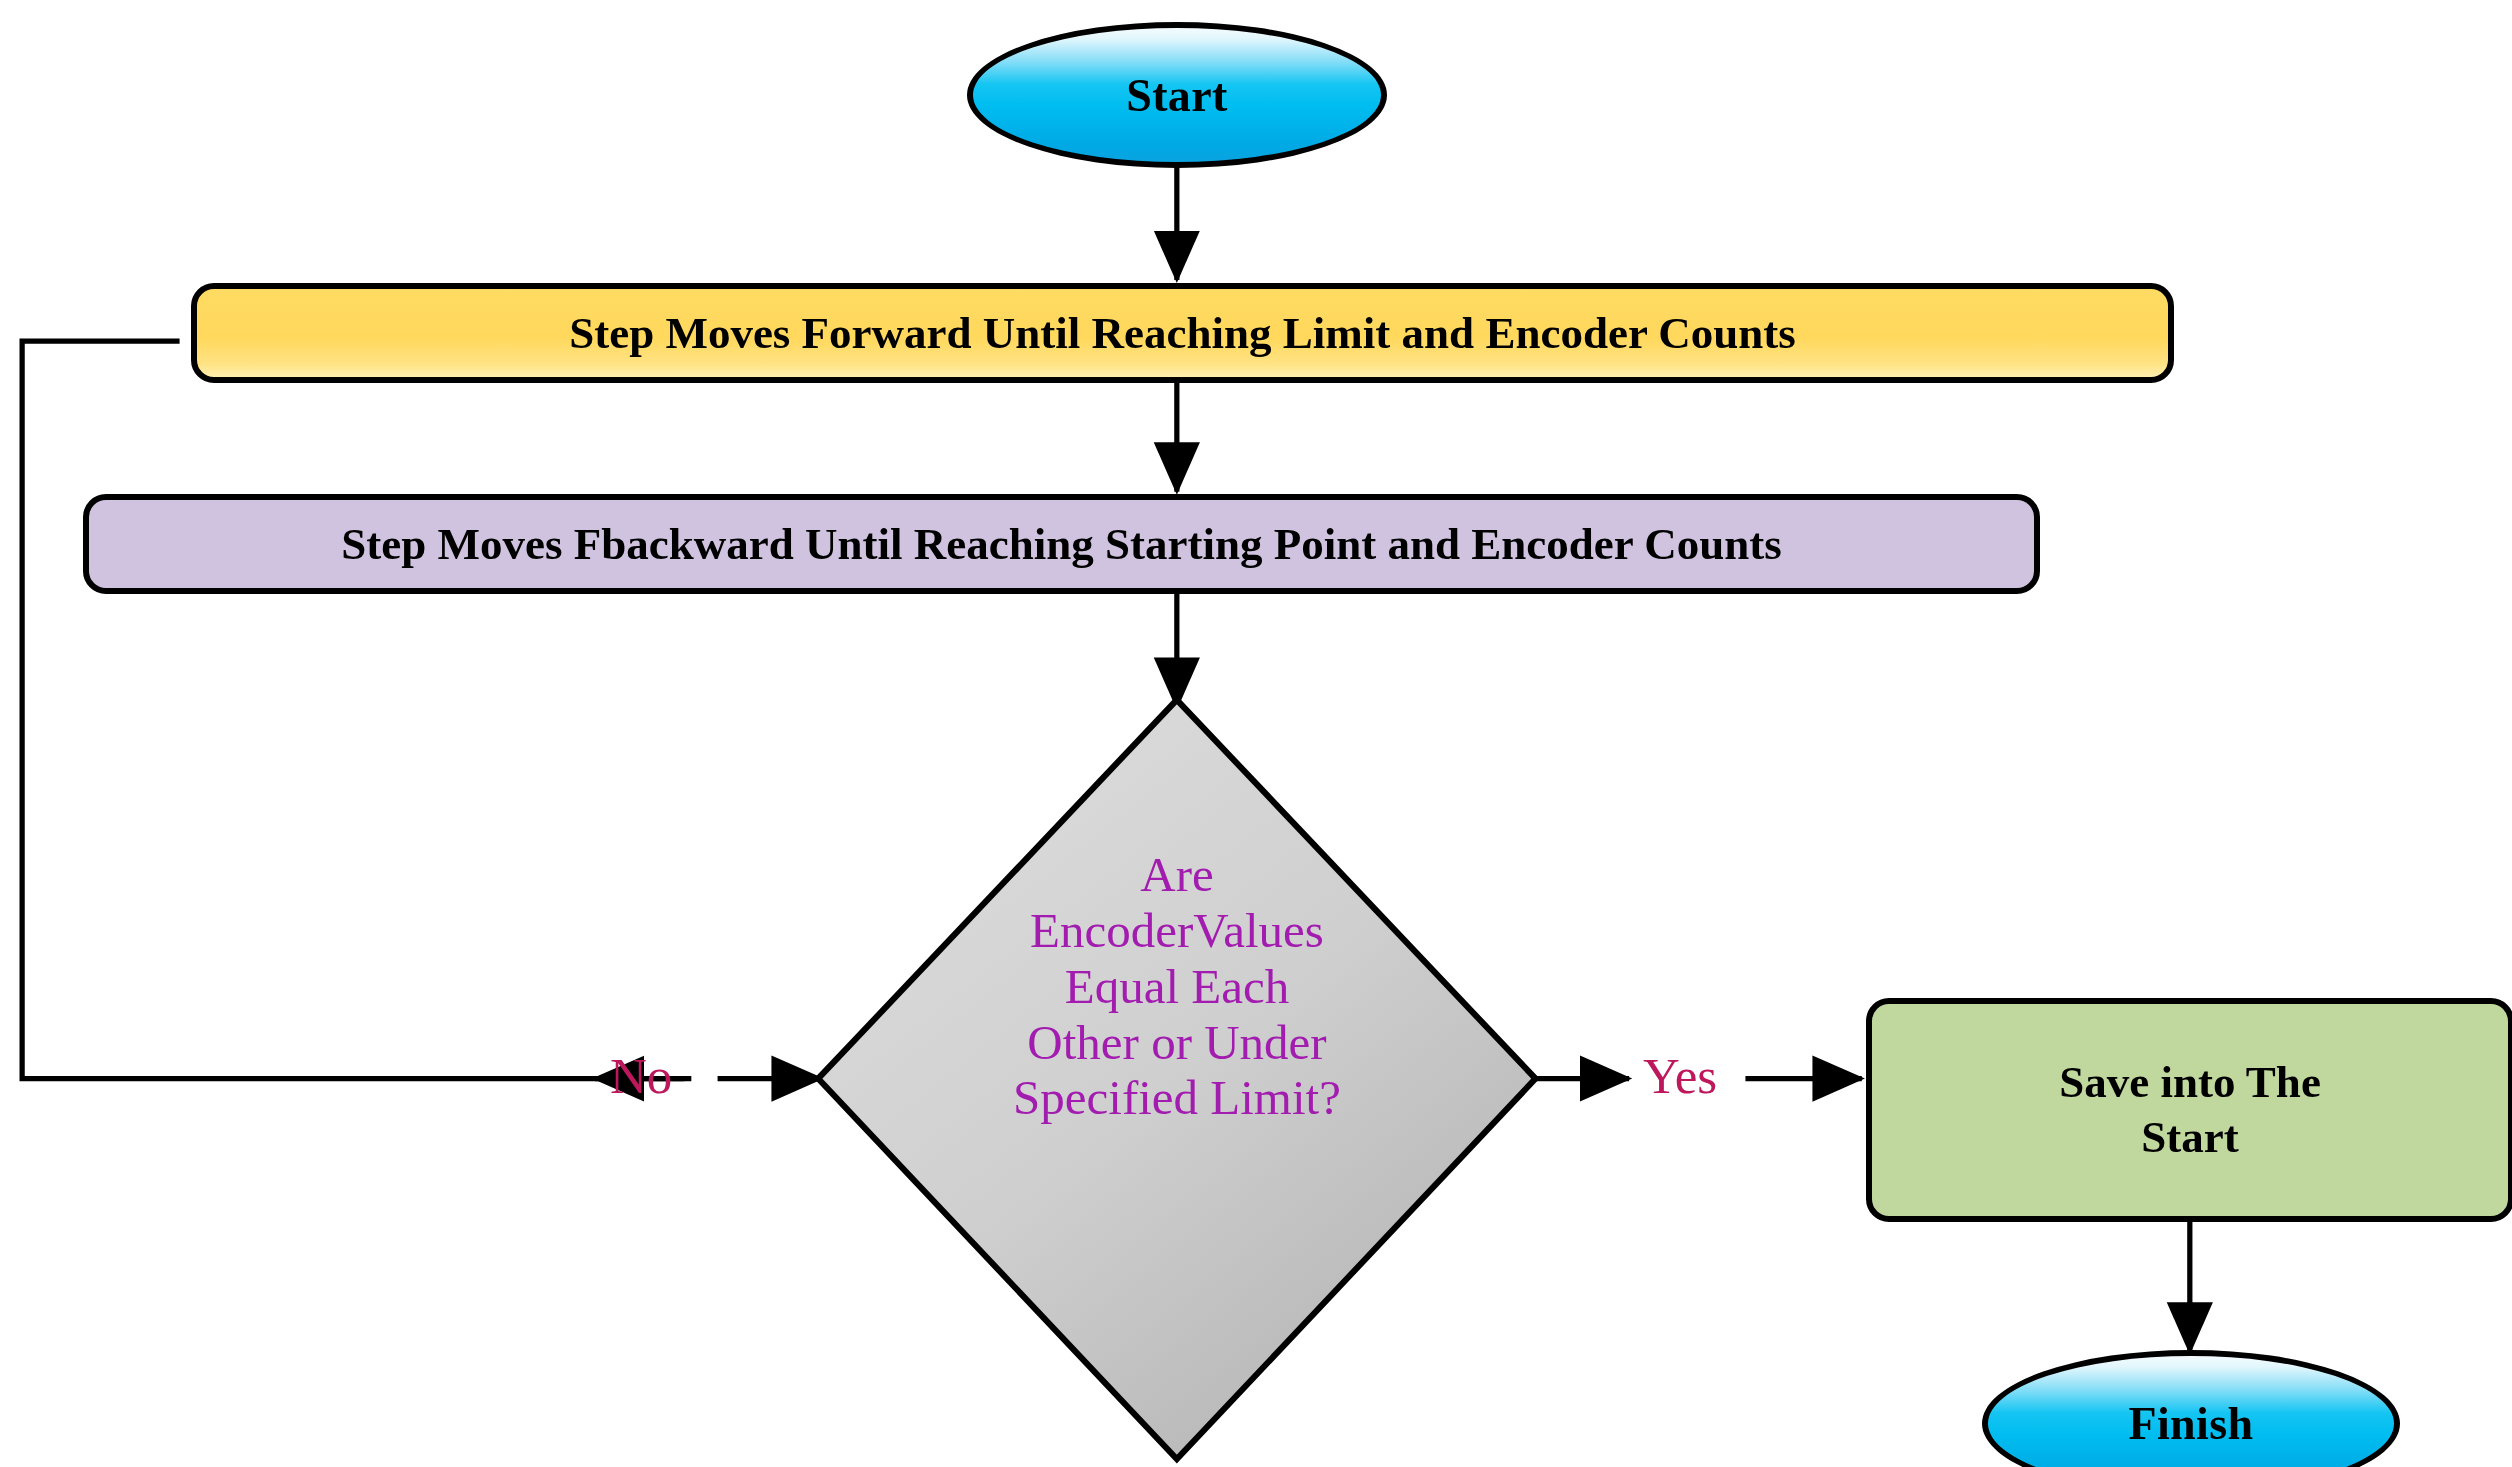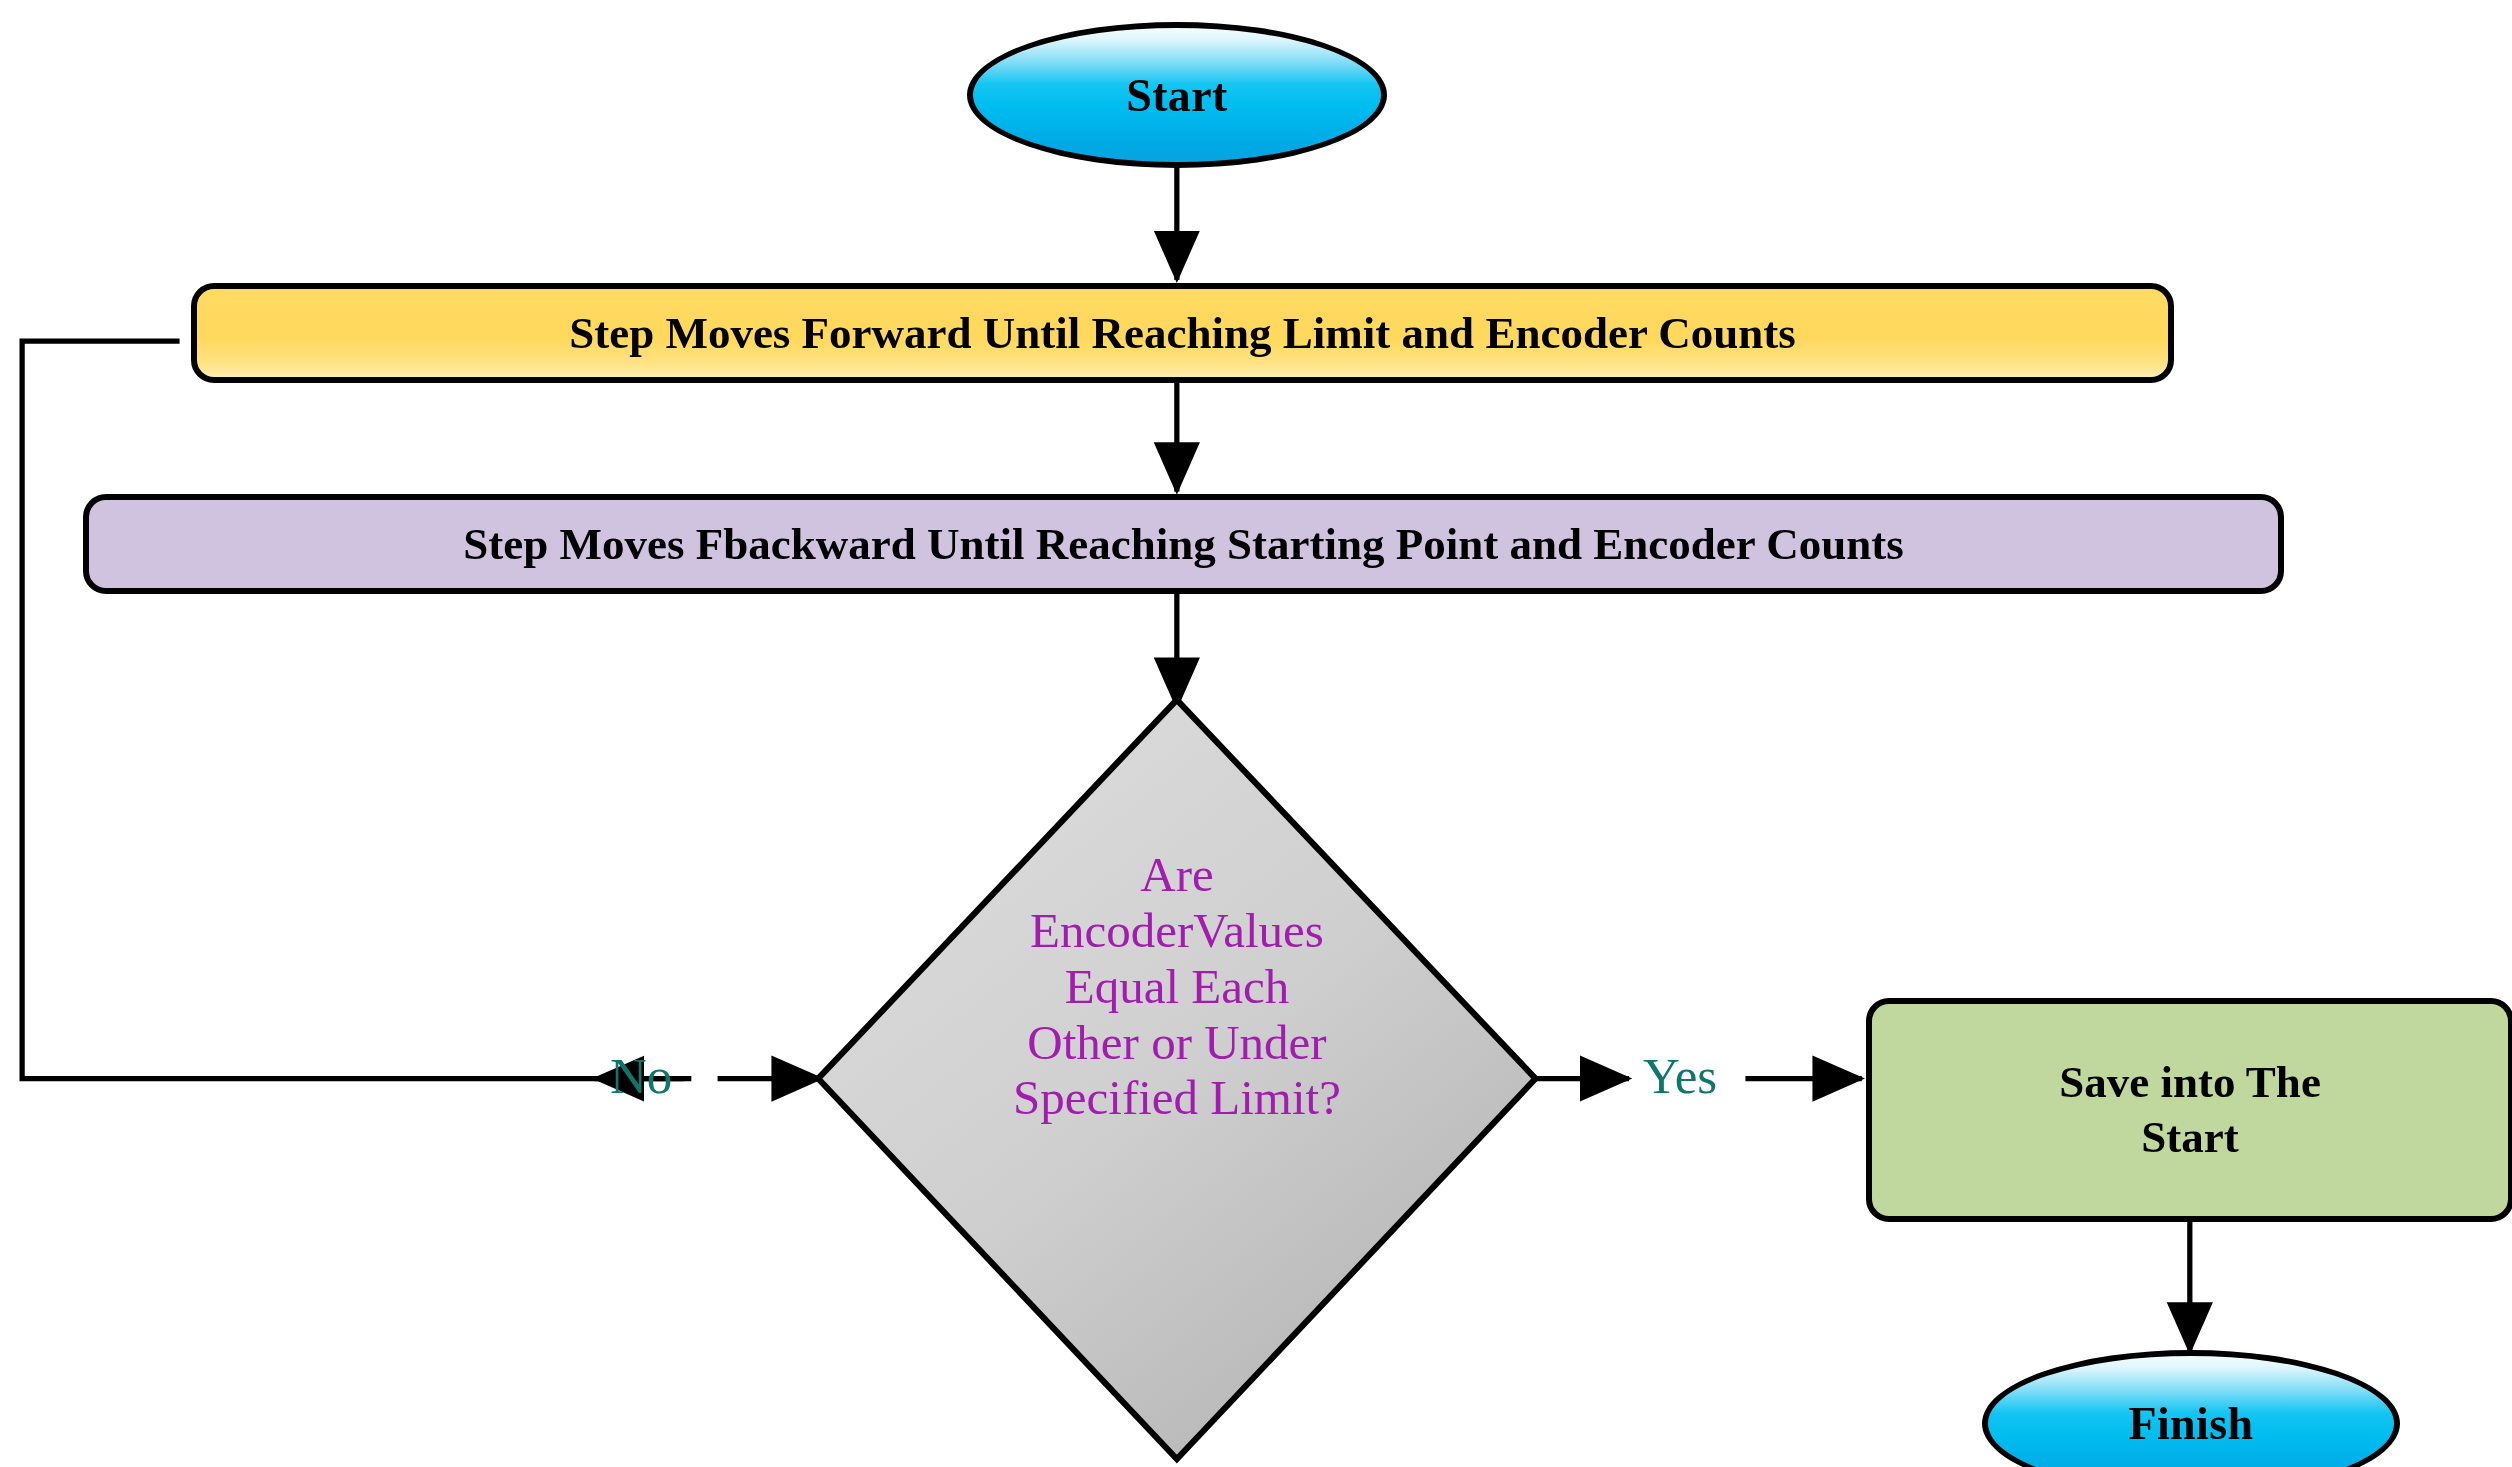--- a/index.html
+++ b/index.html
@@ -83,21 +83,21 @@
     text-align: center;
     color: #a21caf;
     font-weight: normal;
     line-height: 1.14;
     pointer-events: none;
   }
 
   
   .edge-label {
     position: absolute;
-    color: #0f766e;
+    color: #be185d;
     font-weight: normal;
     white-space: nowrap;
   }
 </style>
 </head>
 <body>
 
 <div id="flowchart-root">
 
   <svg id="edge-layer" viewBox="0 0 2871 1677" width="2512" height="1467" xmlns="http://www.w3.org/2000/svg">
@@ -135,21 +135,21 @@
   </svg>
 
   <div class="node terminator" style="left:967px; top:22px; width:420px; height:146px; font-size:46px;">
     <span>Start</span>
   </div>
 
   <div class="node process process-yellow" style="left:191px; top:283px; width:1983px; height:100px; font-size:45px; padding:0 21px;">
     <span>Step Moves Forward Until Reaching Limit and Encoder Counts</span>
   </div>
 
-  <div class="node process process-purple" style="left:83px; top:494px; width:2201px; height:100px; font-size:45px; padding:0 19px;">
+  <div class="node process process-purple" style="left:83px; top:494px; width:1957px; height:100px; font-size:45px; padding:0 19px;">
     <span>Step Moves Fbackward  Until Reaching Starting Point and Encoder Counts</span>
   </div>
 
   <div class="decision-wrap" style="left:818px; top:700px; width:718px; height:760px;">
     <div class="decision-label" style="top:147px; font-size:49px;">
       <div>Are</div>
       <div>EncoderValues</div>
       <div>Equal Each</div>
       <div>Other or Under</div>
       <div>Specified Limit?</div>

